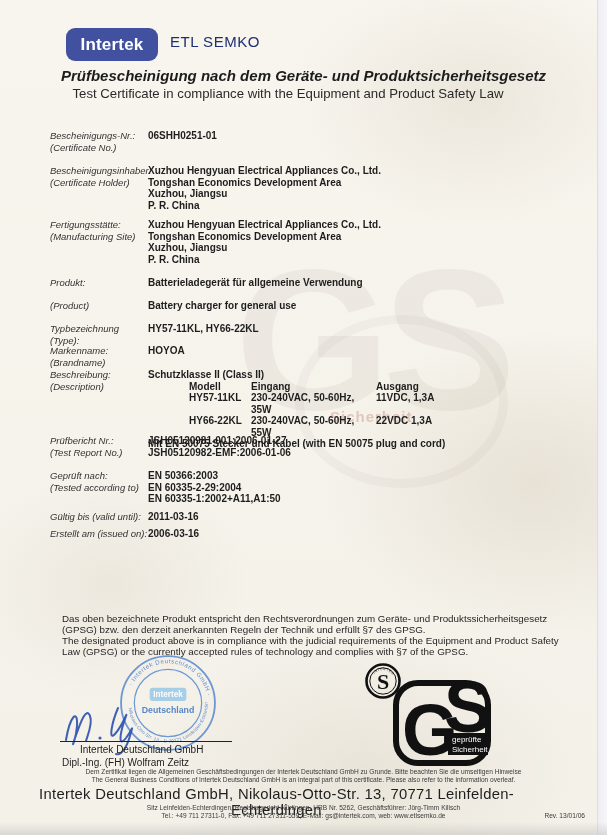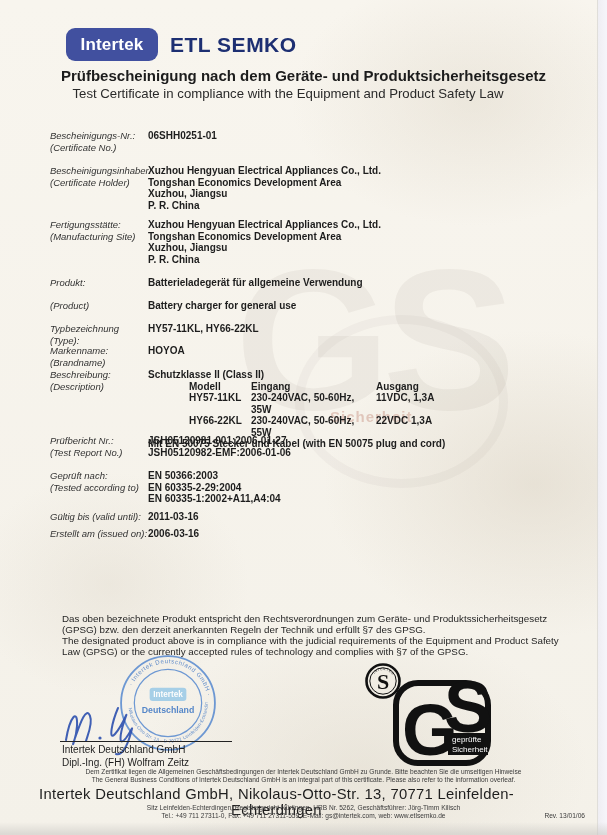--- a/index.html
+++ b/index.html
@@ -12,22 +12,22 @@
       radial-gradient(200px 160px at 18% 70%, rgba(215,207,192,.30), rgba(215,207,192,0) 70%),
       radial-gradient(320px 200px at 60% 92%, rgba(212,204,188,.35), rgba(212,204,188,0) 70%),
       linear-gradient(#f8f5ee,#f4f1e9);
   }
   .edge-right{position:absolute;top:0;right:0;width:9px;height:100%;background:linear-gradient(90deg,#efeef3,#f6f5fa);border-left:1px solid #e0ded9;}
   .edge-bottom{position:absolute;left:0;bottom:0;width:100%;height:13px;background:linear-gradient(#00000000,#c9c7c3 90%);opacity:.55;}
 
   
   .logo-box{position:absolute;left:66px;top:28px;width:92px;height:33px;background:#41509f;border-radius:9px;
     display:flex;align-items:center;justify-content:center;color:#fff;font-size:17px;font-weight:bold;letter-spacing:.2px;}
-  .brand{position:absolute;left:170px;top:33px;font-size:21px;font-weight:bold;color:#1d2f72;letter-spacing:.5px;}
-  .title-de{position:absolute;left:0;top:67px;width:607px;text-align:center;font-size:15px;font-weight:bold;color:#1c1c1c;}
+  .brand{position:absolute;left:170px;top:33px;font-size:15px;font-weight:normal;color:#1d2f72;letter-spacing:.5px;}
+  .title-de{position:absolute;left:0;top:67px;width:607px;text-align:center;font-size:15px;font-weight:bold;color:#1c1c1c;font-style:italic;}
   .title-en{position:absolute;left:0;top:86px;width:576px;text-align:center;font-size:13.2px;color:#2a2a2a;}
 
   
   .frow{position:absolute;left:50px;width:500px;display:flex;z-index:1;}
   .lbl{width:98px;flex:0 0 98px;font-style:italic;font-size:9.5px;line-height:11.5px;color:#333;}
   .lbl span{display:block;}
   .val{font-weight:bold;font-size:10px;line-height:11.5px;color:#1d1d1d;}
   .val span{display:block;}
   .dtable{font-weight:bold;font-size:10px;line-height:11.5px;color:#1d1d1d;}
   .drow{display:flex;}
@@ -40,21 +40,21 @@
 
   
   .wm-gs{position:absolute;left:235px;top:225px;font-size:200px;font-weight:bold;color:rgba(110,104,92,.07);letter-spacing:-8px;z-index:0;}
   .wm-ring{position:absolute;left:295px;top:315px;width:195px;height:155px;border:9px solid rgba(110,104,92,.05);border-radius:50%;z-index:0;}
   .wm-sich{position:absolute;left:330px;top:408px;font-size:15px;font-weight:bold;color:rgba(175,95,75,.30);letter-spacing:1px;z-index:0;}
 
   
   .stamp{position:absolute;left:116px;top:652px;z-index:2;opacity:.88;}
   .sig{position:absolute;left:60px;top:696px;z-index:3;}
   .sig-line{position:absolute;left:60px;top:741px;width:172px;border-top:1.6px solid #222;z-index:3;}
-  .sig-company{position:absolute;left:62px;top:744px;font-size:10px;color:#1d1d1d;z-index:3;}
+  .sig-company{position:absolute;left:80px;top:744px;font-size:10px;color:#1d1d1d;z-index:3;}
   .sig-name{position:absolute;left:62px;top:757px;font-size:10px;color:#1d1d1d;z-index:3;}
 
   .gsmark{position:absolute;left:356px;top:656px;z-index:2;}
 
   
   .fineprint{position:absolute;left:0;top:768px;width:607px;text-align:center;font-size:6.6px;line-height:7.6px;color:#3a3a3a;}
   .f-address{position:absolute;left:0;top:786px;width:553px;text-align:center;font-size:14.8px;color:#1e1e1e;letter-spacing:.3px;}
   .f-register{position:absolute;left:0;top:804px;width:607px;text-align:center;font-size:6.6px;color:#3a3a3a;}
   .f-contact{position:absolute;left:0;top:812px;width:607px;text-align:center;font-size:6.6px;color:#3a3a3a;}
   .f-rev{position:absolute;right:22px;top:812px;font-size:6.6px;color:#3a3a3a;}
@@ -187,21 +187,21 @@
   </div>
 
   <div class="frow" style="top:470px">
     <div class="lbl">
       <span>Geprüft nach:</span>
       <span>(Tested according to)</span>
     </div>
     <div class="val">
       <span>EN 50366:2003</span>
       <span>EN 60335-2-29:2004</span>
-      <span>EN 60335-1:2002+A11,A4:04</span>
+      <span>EN 60335-1:2002+A11,A1:50</span>
     </div>
   </div>
 
   <div class="frow" style="top:511px">
     <div class="lbl">
         <span>Gültig bis (valid until):</span>
       </div>
     <div class="val">
         <span>2011-03-16</span>
       </div>

